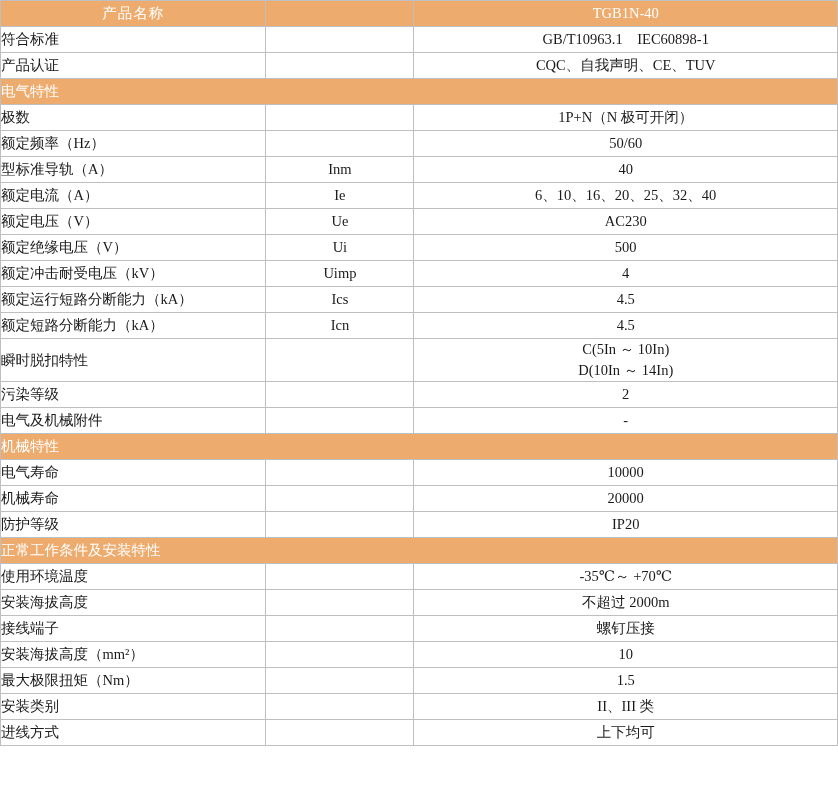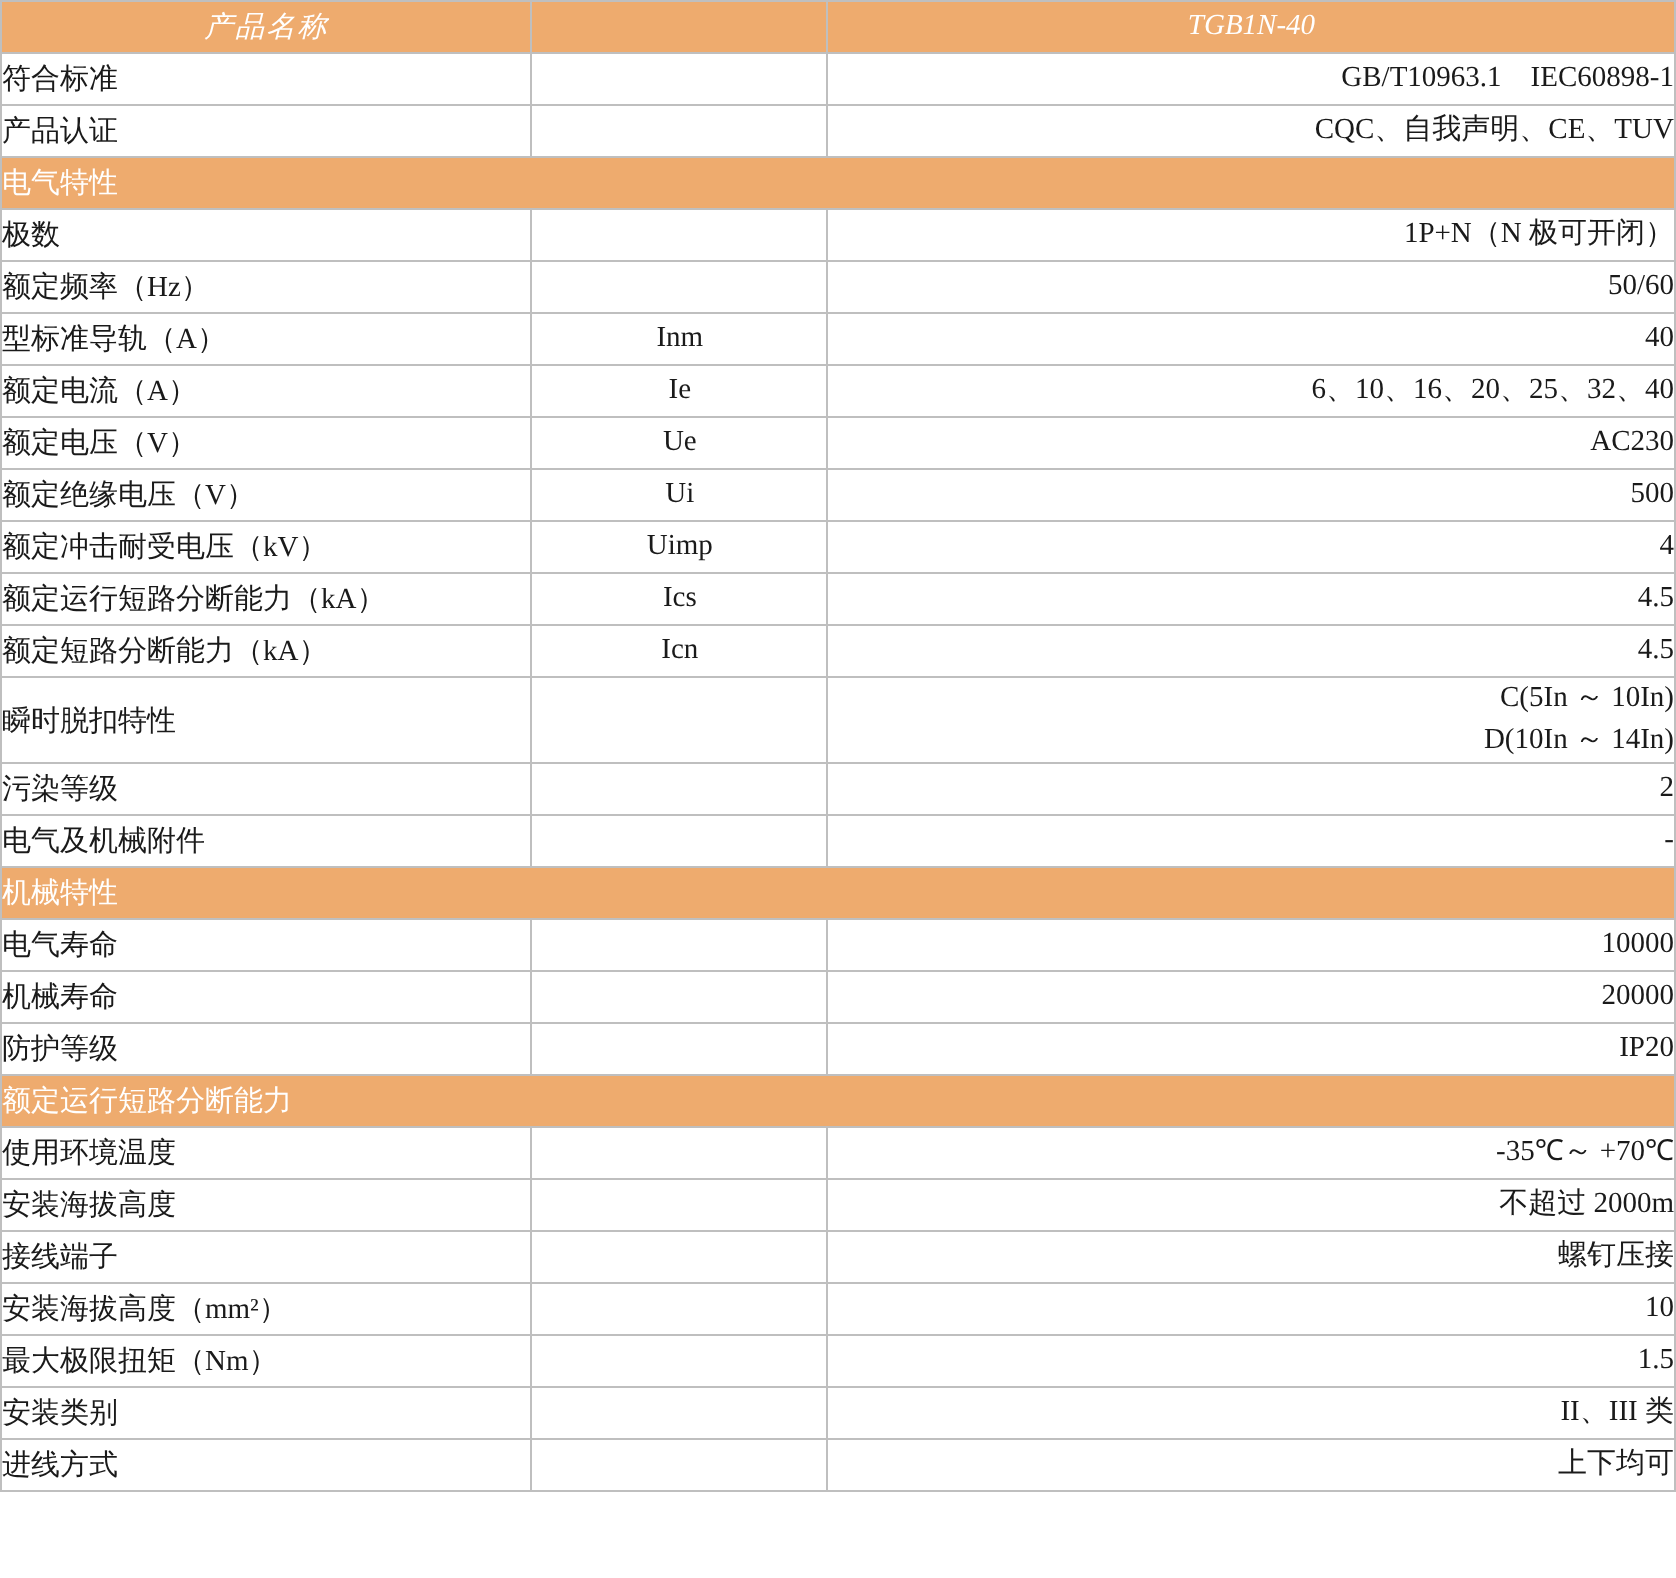--- a/index.html
+++ b/index.html
@@ -29,33 +29,31 @@
 
   .cell-name {
     padding-left: 9px;
     text-align: left;
     white-space: pre-line;
   }
   .cell-symbol {
     text-align: center;
   }
   .cell-value {
-    text-align: right;
+    text-align: center;
     white-space: pre-line;
     line-height: 1.45;
-    font-family: Liberation Serif, serif;
   }
   
   tr.header-row td {
     background: #eeab6e;
     color: #ffffff;
     text-align: center;
     height: 28px;
     border-color: #e3a168;
-    font-style: italic;
   }
   tr.header-row td.header-title {
     letter-spacing: 1px;
   }
   
   tr.section-row td {
     background: #eeab6e;
     color: #ffffff;
     text-align: left;
     padding-left: 9px;
@@ -167,21 +165,21 @@
         <td class="cell-name">机械寿命</td>
         <td class="cell-symbol"></td>
         <td class="cell-value">20000</td>
       </tr>
       <tr class="data-row">
         <td class="cell-name">防护等级</td>
         <td class="cell-symbol"></td>
         <td class="cell-value">IP20</td>
       </tr>
       <tr class="section-row">
-        <td colspan="3">额定运行短路分断能力</td>
+        <td colspan="3">正常工作条件及安装特性</td>
       </tr>
       <tr class="data-row">
         <td class="cell-name">使用环境温度</td>
         <td class="cell-symbol"></td>
         <td class="cell-value">-35℃～ +70℃</td>
       </tr>
       <tr class="data-row">
         <td class="cell-name">安装海拔高度</td>
         <td class="cell-symbol"></td>
         <td class="cell-value">不超过 2000m</td>

